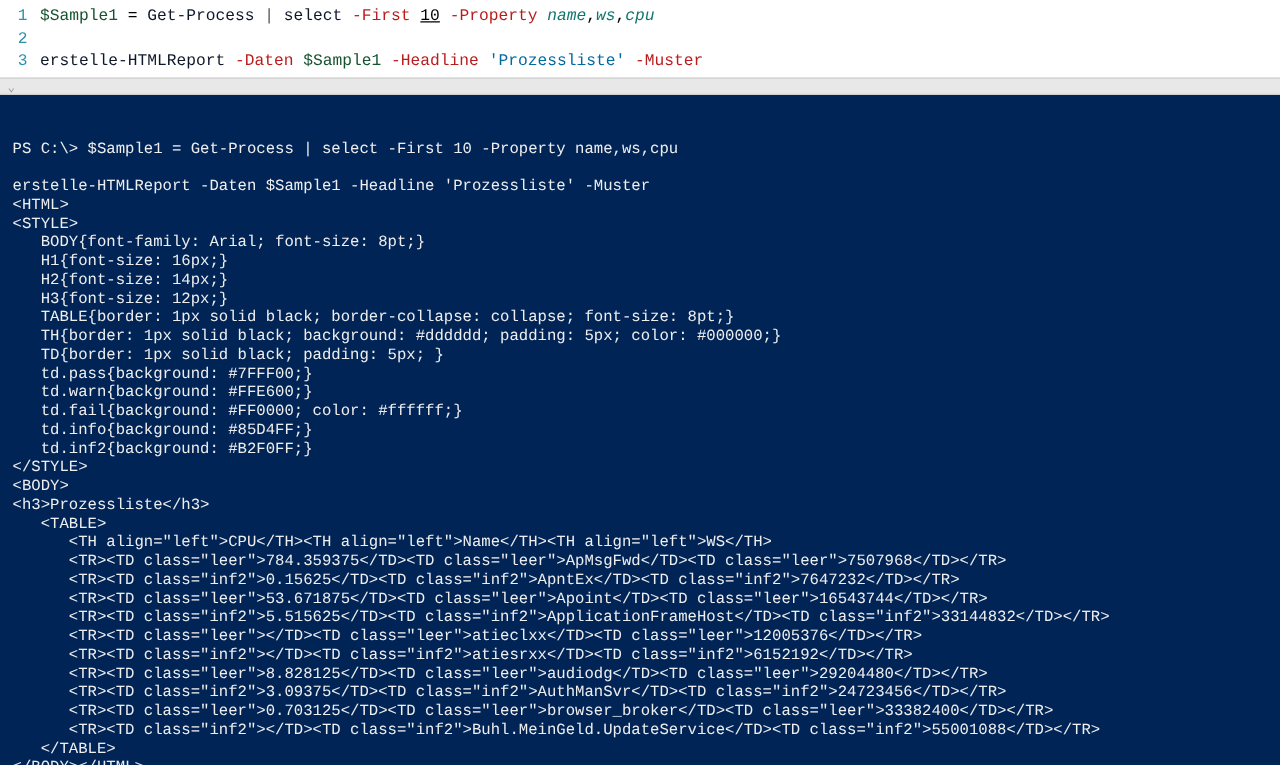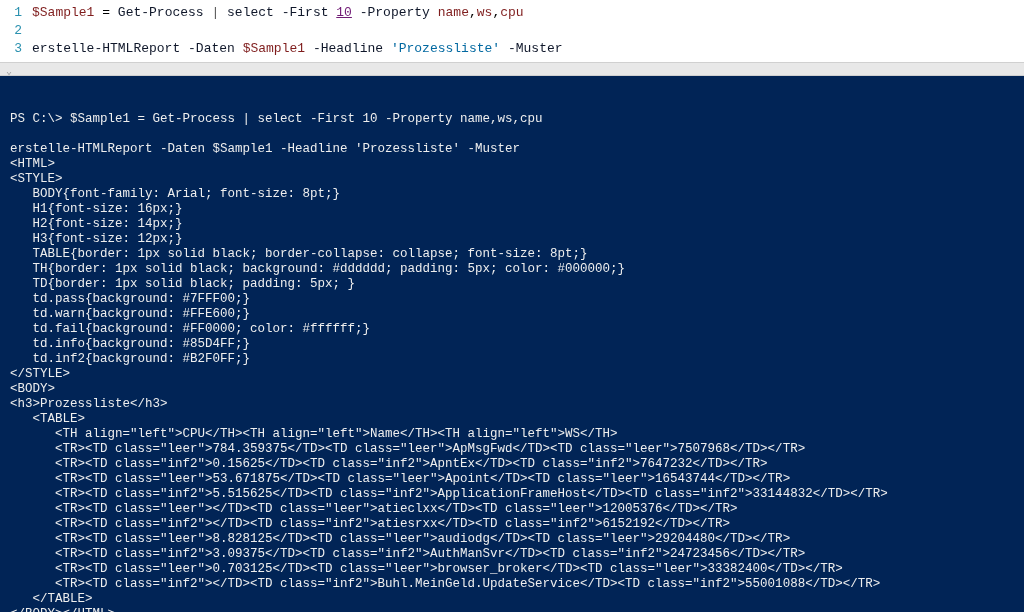--- a/index.html
+++ b/index.html
@@ -24,27 +24,27 @@
       width: 32px;
       text-align: right;
       padding-right: 10px;
       color: #2b91af;
       user-select: none;
     }
     .line-content {
       flex: 1;
       white-space: pre;
     }
-    .ps-var { color: #7f1d1d; }
+    .ps-var { color: #14532d; }
     .ps-cmd { color: #0f172a; }
     .ps-op { color: #555; }
-    .ps-param { color: #0f172a; text-align: right; }
-    .ps-num { color: #701a75; text-decoration: underline; }
+    .ps-param { color: #b91c1c; text-align: right; }
+    .ps-num { color: #000000; text-decoration: underline; }
     .ps-plain { color: #000; }
-    .ps-prop { color: #7f1d1d; }
+    .ps-prop { color: #0f766e; font-style: italic; }
     .ps-str { color: #0369a1; }
     .divider {
       height: 14px;
       background: #e8e8e8;
       border-top: 1px solid #d0d0d0;
       border-bottom: 1px solid #d0d0d0;
       position: relative;
     }
     .divider-caret {
       position: absolute;

